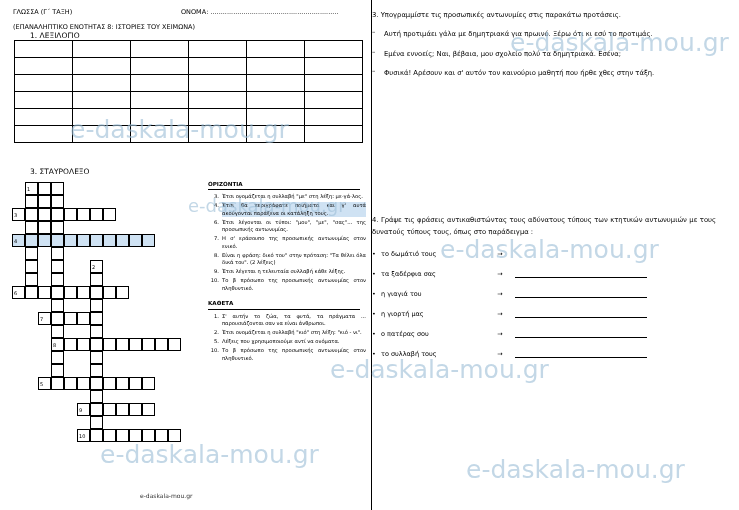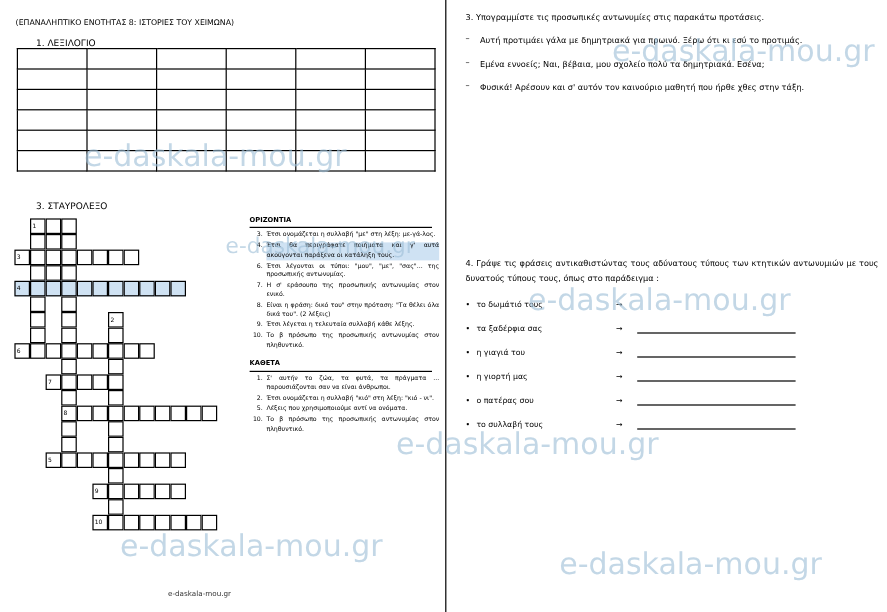--- a/index.html
+++ b/index.html
@@ -6,21 +6,21 @@
   body{
     width:739px;height:510px;
     background:#ffffff;
     font-family:"DejaVu Sans", sans-serif;
     color:#000;
     position:relative;
     overflow:hidden;
   }
   .page{position:absolute;inset:0;}
   .col-left{position:absolute;left:0;top:0;width:372px;height:510px;}
-  .col-right{position:absolute;left:372px;top:0;width:367px;height:396px;}
+  .col-right{position:absolute;left:356px;top:0;width:367px;height:396px;}
   .vline{position:absolute;left:371px;top:0;width:1px;height:510px;background:#000;}
 
   
   .hdr{position:absolute;left:13px;top:8px;width:345px;font-size:6.5px;}
   .hdr-row{display:flex;}
   .hdr-left{width:168px;}
   .hdr-right{flex:1;}
   .hdr-sub{margin-top:7px;font-size:6.5px;}
 
   .sec-title{font-size:7.5px;}
@@ -76,20 +76,24 @@
 </head>
 <body>
 
 <div class="page">
 
   <div class="vline"></div>
 
   <div class="col-left">
 
     <div class="hdr">
+      <div class="hdr-row">
+        <span class="hdr-left">ΓΛΩΣΣΑ (Γ΄ ΤΑΞΗ)</span>
+        <span class="hdr-right">ΟΝΟΜΑ: ..............................................................</span>
+      </div>
       <div class="hdr-sub">(ΕΠΑΝΑΛΗΠΤΙΚΟ ΕΝΟΤΗΤΑΣ 8: ΙΣΤΟΡΙΕΣ ΤΟΥ ΧΕΙΜΩΝΑ)</div>
     </div>
 
     <div class="sec-title" id="lexilogio-title">1. ΛΕΞΙΛΟΓΙΟ</div>
 
     <table class="vocab">
       <tbody>
           <tr>
             <td></td>
             <td></td>

